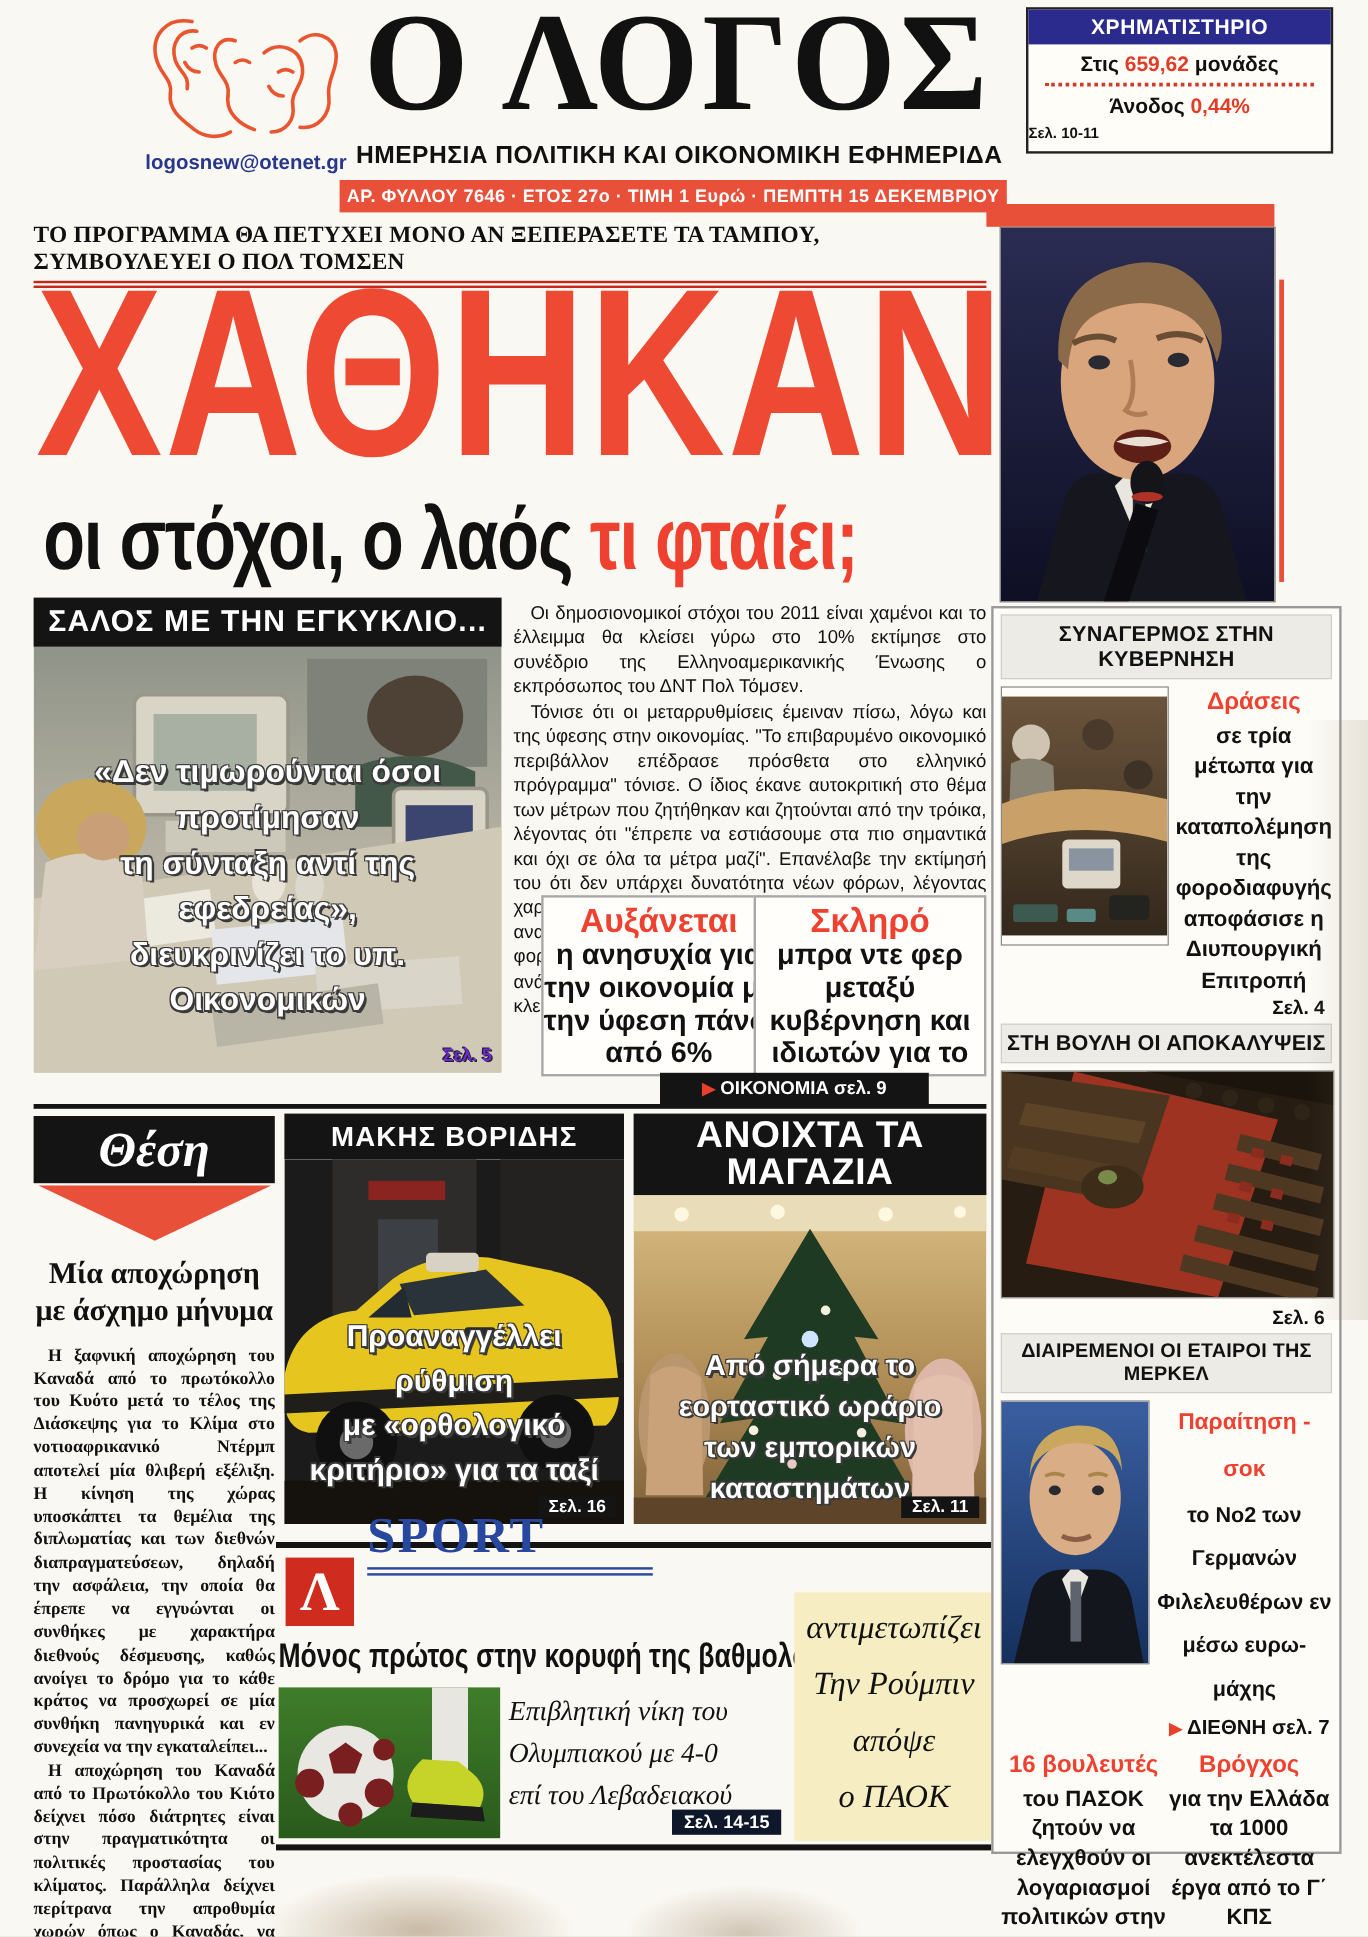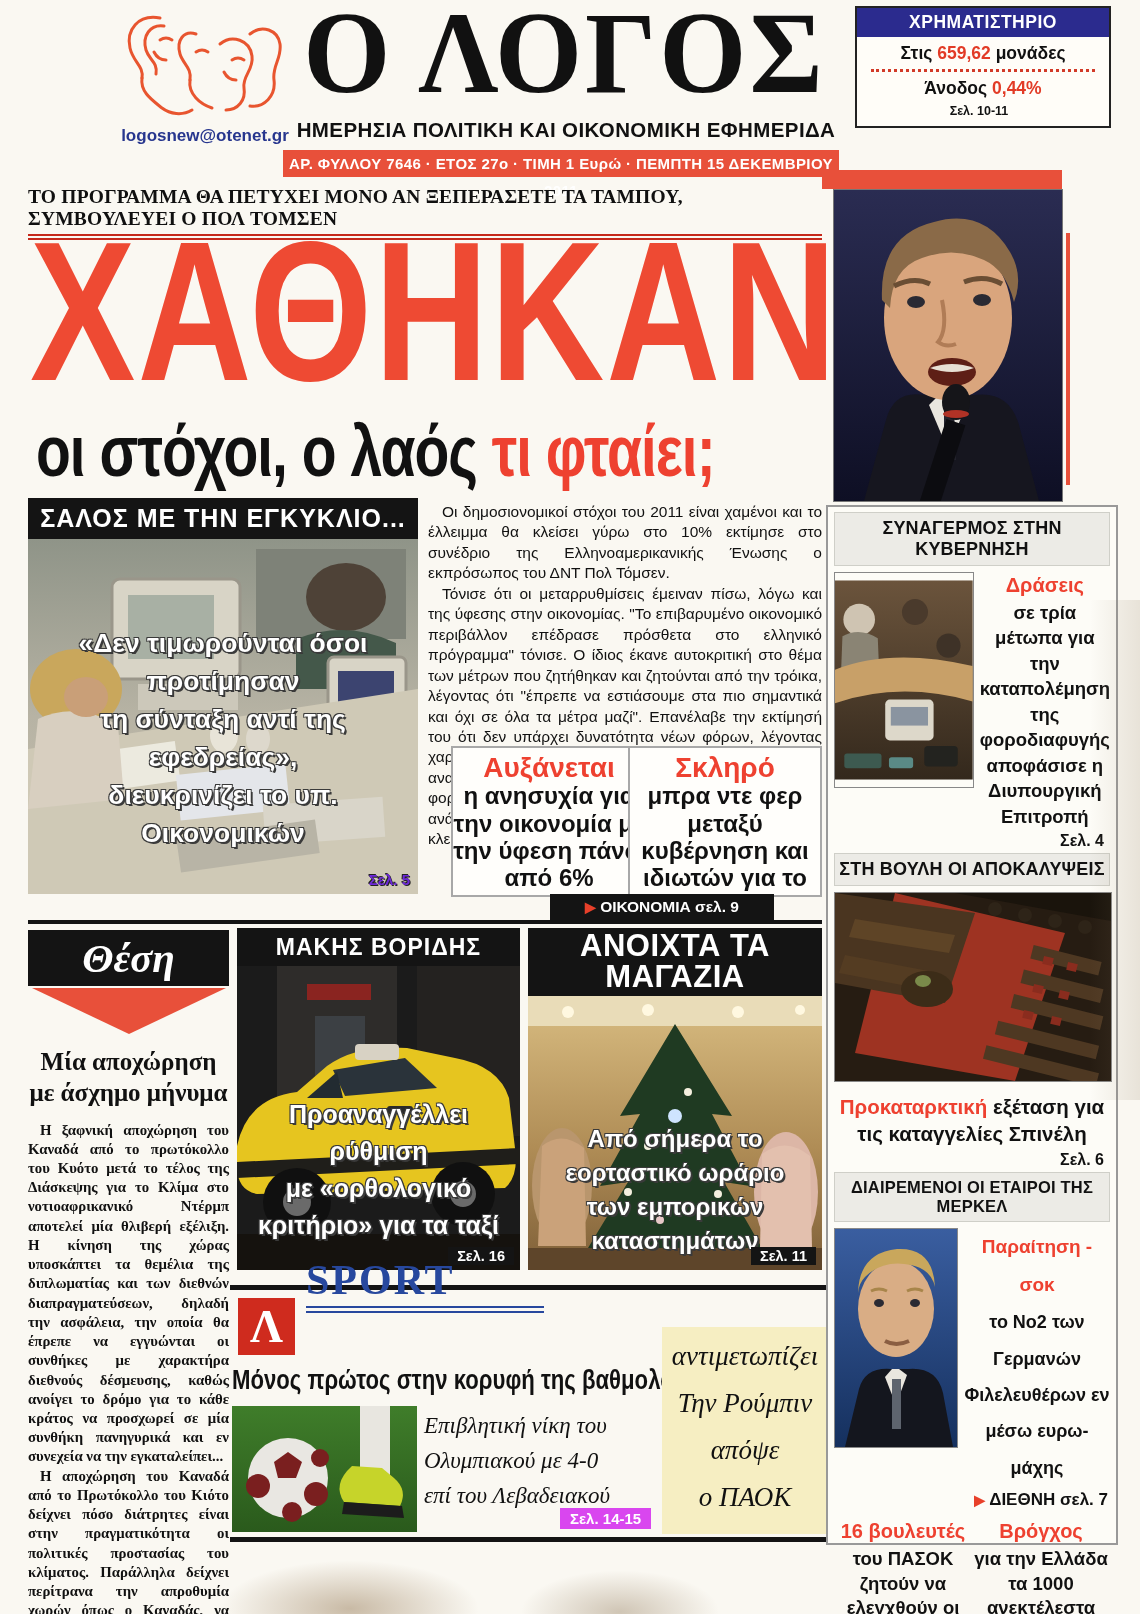--- a/index.html
+++ b/index.html
@@ -14,21 +14,21 @@
   .mast-title{left:292px;top:-6px;width:545px;text-align:center;font-family:"Liberation Serif",serif;
               font-weight:bold;font-size:112px;line-height:112px;letter-spacing:3px;transform:scaleY(1.04);transform-origin:top center;}
   .mast-sub{left:296px;top:118px;width:540px;text-align:center;font-weight:bold;font-size:20.5px;letter-spacing:0.4px;}
   .issue-bar{left:283px;top:150px;width:556px;height:27px;background:#e8503a;color:#ffffff;font-weight:bold;
              font-size:15px;line-height:27px;text-align:center;letter-spacing:0.4px;}
   .stock-box{left:855px;top:6px;width:252px;height:118px;border:2px solid #222;background:#fffdf8;}
   .stock-head{background:#2b2b8e;color:#fff;font-weight:bold;font-size:17.5px;text-align:center;padding:4px 0;letter-spacing:0.5px;}
   .stock-l1,.stock-l2{text-align:center;font-weight:bold;font-size:17.5px;margin-top:6px;}
   .stock-dots{border-bottom:3px dotted #d23a28;margin:5px 14px 0 14px;}
   .stock-red{color:#e23b26;}
-  .stock-page{text-align:center;font-weight:bold;font-size:12.5px;padding:5px 8px 0 0;}
+  .stock-page{text-align:left;font-weight:bold;font-size:12.5px;padding:5px 8px 0 0;}
 
   
   .kicker{left:28px;top:186px;width:794px;font-family:"Liberation Serif",serif;font-weight:bold;font-size:19.5px;
           color:#101010;padding-bottom:4px;border-bottom:6px double #c5281b;letter-spacing:0.2px;}
   .headline-main{left:30px;top:210px;width:800px;font-weight:bold;font-size:158px;line-height:160px;color:#ee4a33;
                  letter-spacing:2px;transform:scaleY(1.26);transform-origin:top left;}
   .headline-sub{left:36px;top:408px;font-weight:bold;font-size:57px;letter-spacing:-1px;white-space:nowrap;
                 transform:scaleY(1.28);transform-origin:top left;}
   .hl-red{color:#ee4130;}
   .lead-redbar{left:822px;top:170px;width:240px;height:19px;background:#e8503a;}
@@ -90,21 +90,21 @@
   .sport-bot{left:230px;top:1537px;width:598px;}
   .sport-logo{left:238px;top:1298px;width:57px;height:57px;background:#cf2b1e;color:#fff;text-align:center;
               font-family:"Liberation Serif",serif;font-weight:bold;font-size:46px;line-height:57px;}
   .sport-word{left:306px;top:1256px;width:238px;font-family:"Liberation Serif",serif;font-weight:bold;
               font-size:42px;color:#27489e;letter-spacing:2px;border-bottom:7px double #27489e;padding-bottom:2px;}
   .sport-hl{left:232px;top:1364px;font-weight:bold;font-size:27px;white-space:nowrap;
             transform:scale(0.82,1.05);transform-origin:top left;}
   .sport-photo{left:232px;top:1406px;width:185px;height:126px;}
   .sport-sub{left:424px;top:1408px;width:232px;text-align:left;font-family:"Liberation Serif",serif;
              font-style:italic;font-size:23px;line-height:35px;}
-  .sport-chip{left:560px;top:1508px;position:absolute;background:#d946ef;color:#fff;font-weight:bold;
+  .sport-chip{left:560px;top:1508px;position:absolute;background:#0f172a;color:#fff;font-weight:bold;
               font-size:15px;padding:2px 10px;}
 
   
   .paok{left:662px;top:1327px;width:166px;height:201px;background:#f6eec2;text-align:center;
         font-family:"Liberation Serif",serif;font-style:italic;font-size:27px;line-height:47px;padding-top:6px;}
 
   
   .rcol{left:826px;top:505px;width:292px;height:1040px;border:2px solid #999;background:#fdfcf7;
         padding:5px 6px;box-sizing:border-box;}
   .r-head{background:#ececé8;background:#ecebe6;border:1px solid #cfcfc8;text-align:center;font-weight:bold;
@@ -426,21 +426,20 @@
         <rect x="216" y="124" width="10" height="8" transform="rotate(14 221 128)"></rect>
       </g>
       <path d="M120 0 L276 28 L276 0 Z" fill="#1a140c"></path>
       <g fill="#2e2418">
         <circle cx="160" cy="16" r="7"></circle>
           <circle cx="190" cy="22" r="7"></circle>
           <circle cx="220" cy="28" r="7"></circle>
           <circle cx="250" cy="34" r="7"></circle>
       </g>
     </svg>
-    <div class="s2-cap"><span class="r-lead">Προκαταρκτική</span><span> εξέταση για τις καταγγελίες Σπινέλη</span></div>
     <div class="r-page">Σελ. 6</div>
 
     <div class="r-head" style="font-size:16.5px;">ΔΙΑΙΡΕΜΕΝΟΙ ΟΙ ΕΤΑΙΡΟΙ ΤΗΣ ΜΕΡΚΕΛ</div>
     <div class="r-row">
       <svg width="122" height="218" viewBox="0 0 122 218" style="border:1px solid #888;">
         <defs>
           <linearGradient id="lbg" x1="0" y1="0" x2="0" y2="1">
             <stop offset="0" stop-color="#3a5ea0"></stop>
               <stop offset="1" stop-color="#15305e"></stop>
           </linearGradient>

